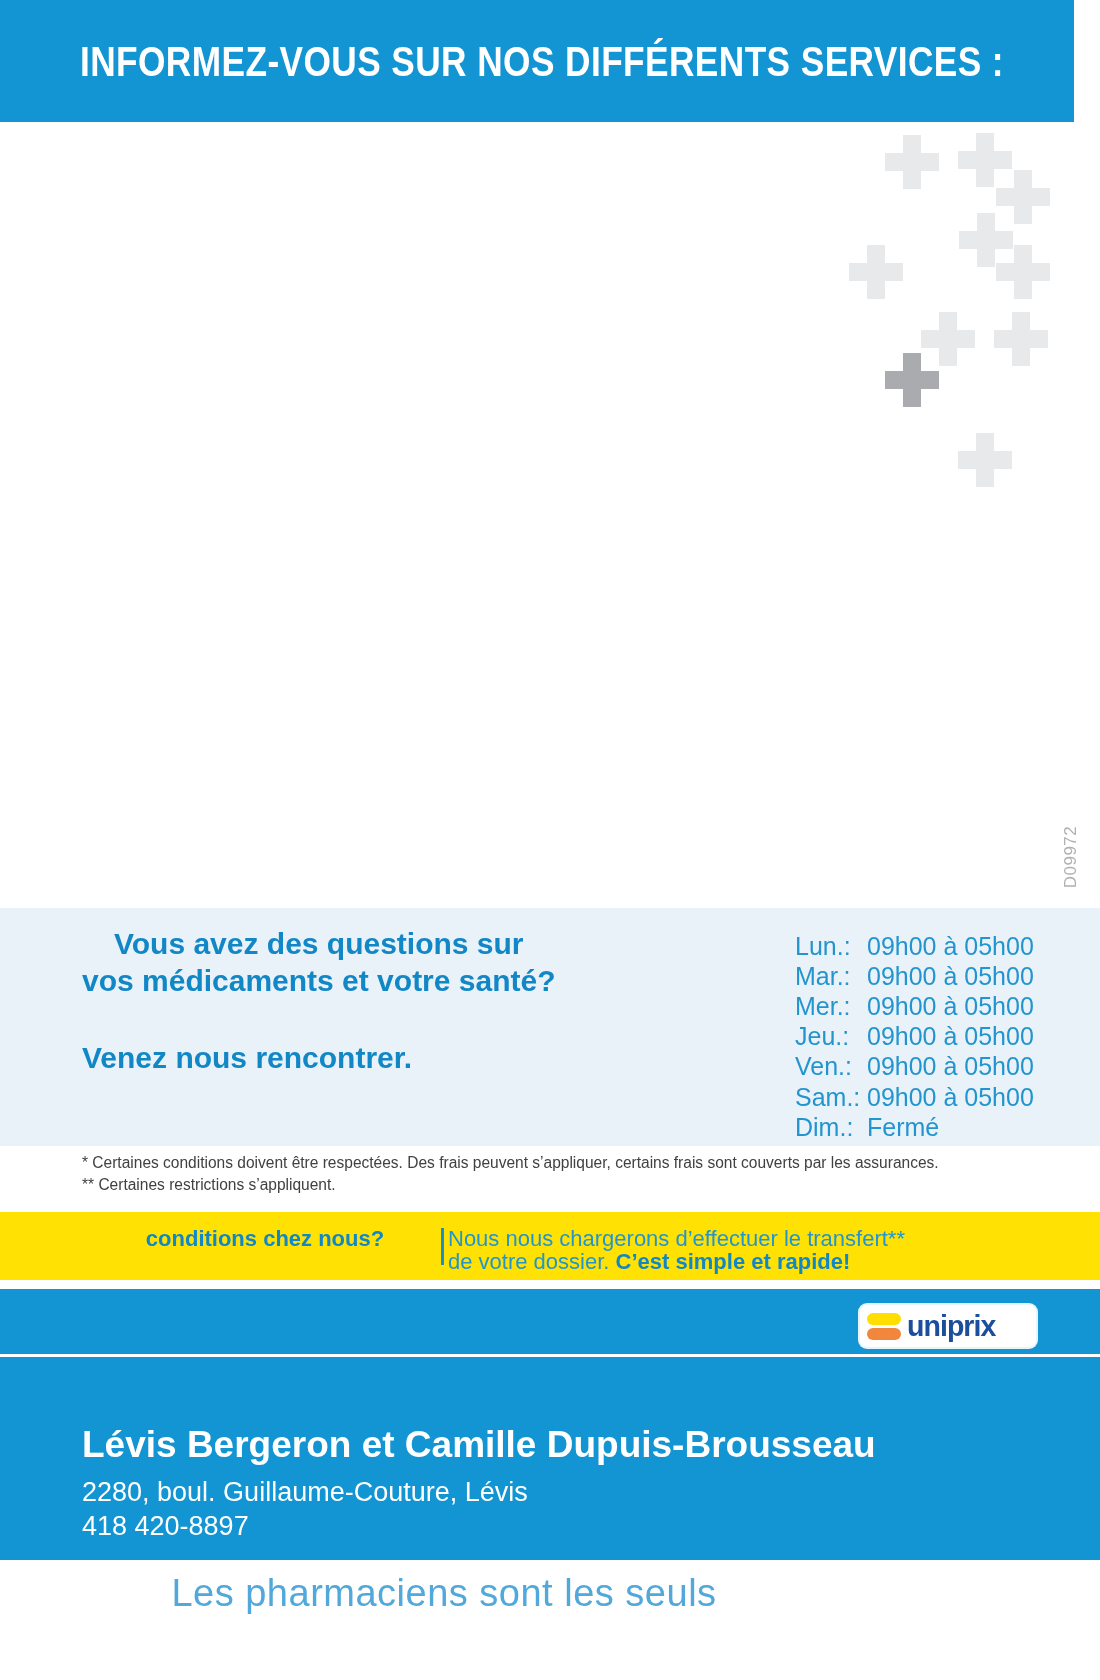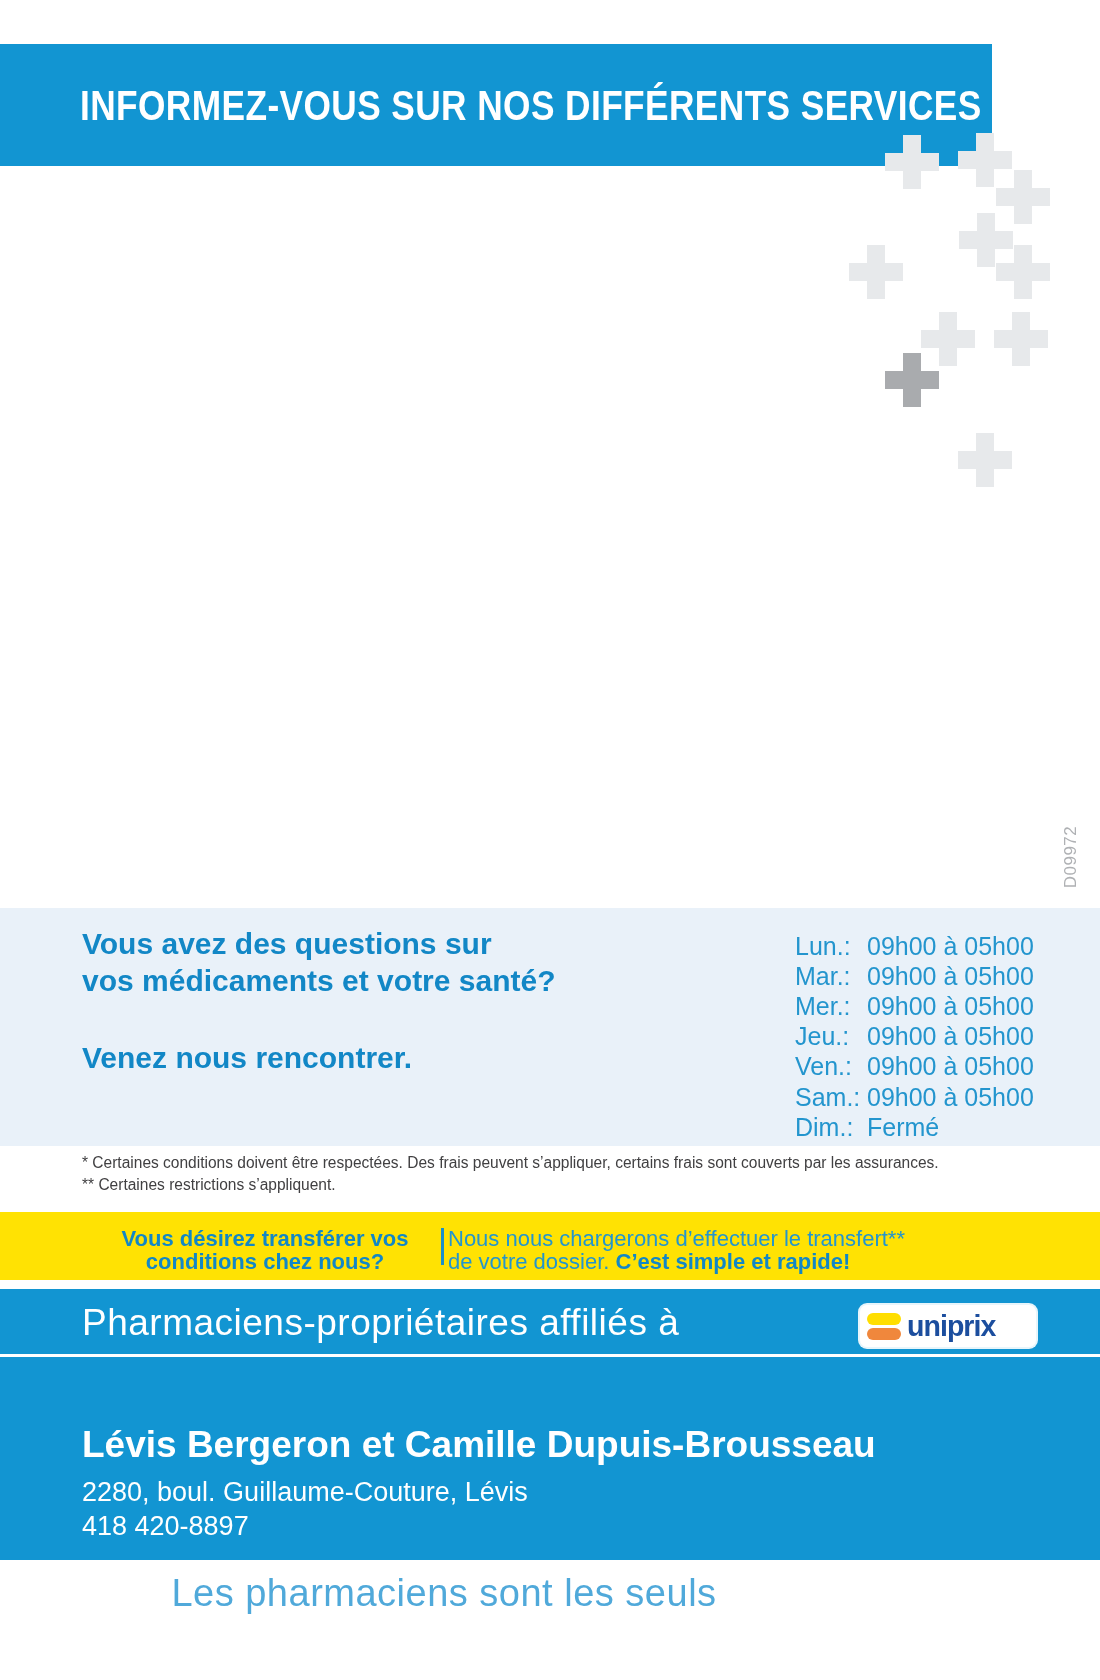--- a/index.html
+++ b/index.html
@@ -4,22 +4,22 @@
 <style>
   html,body { margin:0; padding:0; background:#ffffff; }
   * { box-sizing:border-box; }
   .page {
     position:relative; width:1100px; height:1680px; overflow:hidden;
     background:#ffffff; font-family:"Liberation Sans", sans-serif;
   }
 
   
   .header-band {
-    position:absolute; top:0; left:0; width:992px; height:122px;
-    background:#1295D2; display:flex; align-items:center; padding-left:80px;margin-top:44px;
+    position:absolute; top:0; left:0; width:1074px; height:122px;
+    background:#1295D2; display:flex; align-items:center; padding-left:80px;
   }
   .header-title {
     color:#ffffff; font-weight:bold; font-size:43px; white-space:nowrap;
     transform:scaleX(0.82); transform-origin:left center; letter-spacing:0.5px;
   }
 
   
   .crosses { position:absolute; top:110px; left:800px; width:300px; height:390px; }
 
   
@@ -29,21 +29,21 @@
     transform:translate(-50%,-50%) rotate(-90deg);
   }
 
   
   .mid-band {
     position:absolute; top:908px; left:0; width:1100px; height:238px;
     background:#E9F1F9;
   }
   .questions {
     position:absolute; top:925px; left:82px;
-    color:#1287C6; font-weight:bold; font-size:30px; line-height:37px;
+    color:#1287C6; font-weight:bold; font-size:30px; line-height:37px;text-align:center;
   }
   .meet-line {
     position:absolute; top:1041px; left:82px;
     color:#1287C6; font-weight:bold; font-size:30px;
   }
   .hours { position:absolute; top:931px; left:795px; color:#2395CE; font-size:25px; }
   .hours-row { display:flex; height:30.2px; align-items:center; }
   .hours-day { width:72px; }
   .hours-time { white-space:nowrap; }
 
@@ -161,31 +161,29 @@
     </div>
   </div>
 
   <div class="footnotes">
     <div>* Certaines conditions doivent être respectées. Des frais peuvent s’appliquer, certains frais sont couverts par les assurances.</div>
     <div>** Certaines restrictions s’appliquent.</div>
   </div>
 
   <div class="yellow-band"></div>
   <div class="transfer-left">
-    <div>Vous désirez transférer vos</div>
     <div>conditions chez nous?</div>
   </div>
   <div class="transfer-divider"></div>
   <div class="transfer-right">
     <div>Nous nous chargerons d’effectuer le transfert**</div>
     <div><span>de votre dossier. </span><b>C’est simple et rapide!</b></div>
   </div>
 
   <div class="blue-band"></div>
-  <div class="affil-label">Pharmaciens-propriétaires affiliés à</div>
 
   <div class="uniprix-logo">
     <div class="logo-bars">
       <div class="logo-bar-yellow"></div>
       <div class="logo-bar-orange"></div>
     </div>
     <div class="logo-text">uniprix</div>
   </div>
 
   <div class="hairline"></div>

